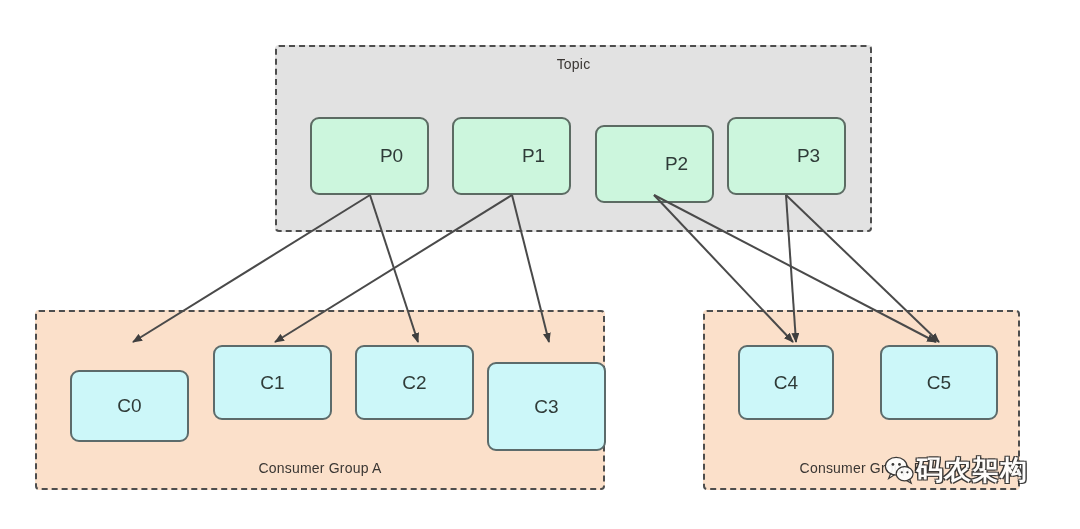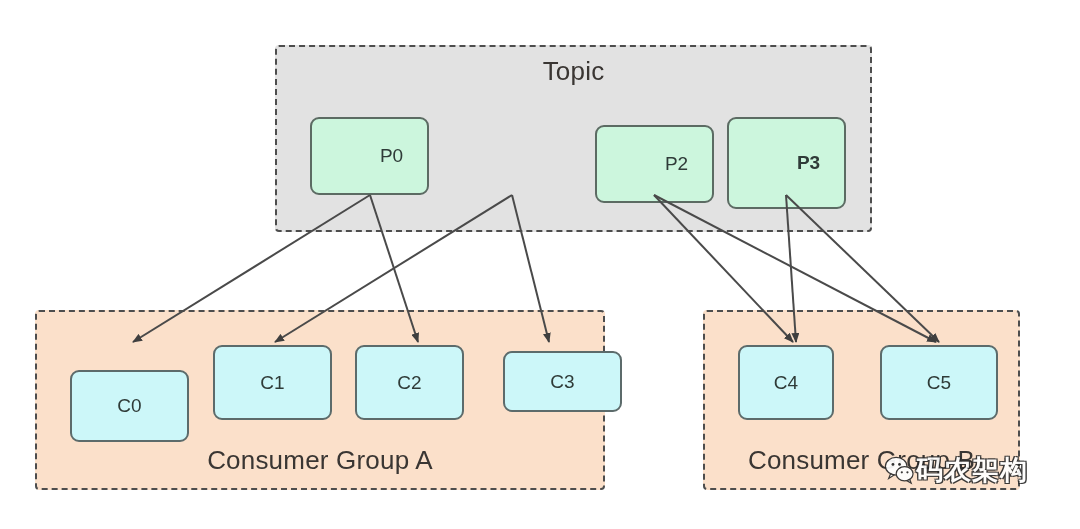--- a/index.html
+++ b/index.html
@@ -30,21 +30,21 @@
   .group-box.consumer {
     background: #fbe0ca;
     border-color: #4d4d4d;
   }
   .group-title {
     position: absolute;
     left: 0;
     right: 0;
     text-align: center;
     color: #3a3633;
-    font-size: 26px;
+    font-size: 14px;
     font-weight: 500;
     letter-spacing: .2px;
     white-space: nowrap;
   }
   .group-title.topic-title { top: 9px; }
   .group-title.bottom-title { bottom: 12px; }
 
   
   .node {
     position: absolute;
@@ -117,37 +117,40 @@
     <div class="group-title bottom-title">Consumer Group A</div>
   </div>
 
   <div class="group-box consumer" id="group-b-box" style="left: 703px; top: 310px; width: 317px; height: 180px;">
     <div class="group-title bottom-title">Consumer Group B</div>
   </div>
 
   <div class="node partition" id="node-P0" style="left: 310px; top: 117px; width: 119px; height: 78px;">
     <span>P0</span>
   </div>
+  <div class="node partition" id="node-P1" style="left: 452px; top: 117px; width: 119px; height: 78px;">
+    <span>P1</span>
+  </div>
   <div class="node partition" id="node-P2" style="left: 595px; top: 117px; width: 119px; height: 78px; margin-top: 8px;">
     <span>P2</span>
   </div>
-  <div class="node partition" id="node-P3" style="left: 727px; top: 117px; width: 119px; height: 92px; font-weight: bold;">
+  <div class="node partition" id="node-P3" style="left: 727px; top: 117px; width: 119px; height: 78px;">
     <span>P3</span>
   </div>
 
   <div class="node consumer-node" id="node-C0" style="left: 70px; top: 330px; width: 119px; height: 72px; margin-top: 40px;">
     <span>C0</span>
   </div>
   <div class="node consumer-node" id="node-C1" style="left: 213px; top: 345px; width: 119px; height: 75px;">
     <span>C1</span>
   </div>
-  <div class="node consumer-node" id="node-C2" style="left: 355px; top: 345px; width: 109px; height: 75px;">
+  <div class="node consumer-node" id="node-C2" style="left: 355px; top: 345px; width: 119px; height: 75px;">
     <span>C2</span>
   </div>
-  <div class="node consumer-node" id="node-C3" style="left: 487px; top: 351px; width: 119px; height: 61px; margin-left: 16px;">
+  <div class="node consumer-node" id="node-C3" style="left: 487px; top: 362px; width: 119px; height: 89px;">
     <span>C3</span>
   </div>
 
   <div class="node consumer-node" id="node-C4" style="left: 738px; top: 345px; width: 96px; height: 75px;">
     <span>C4</span>
   </div>
   <div class="node consumer-node" id="node-C5" style="left: 880px; top: 345px; width: 118px; height: 75px; align-items: center;">
     <span>C5</span>
   </div>
 

